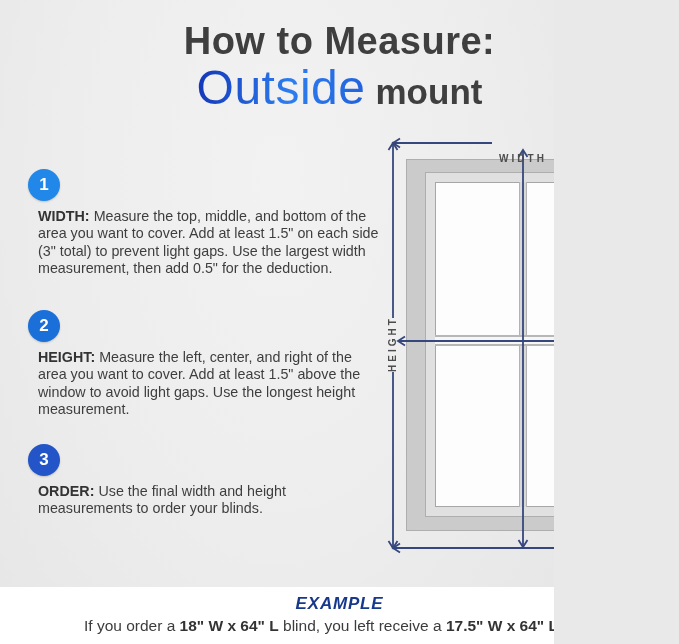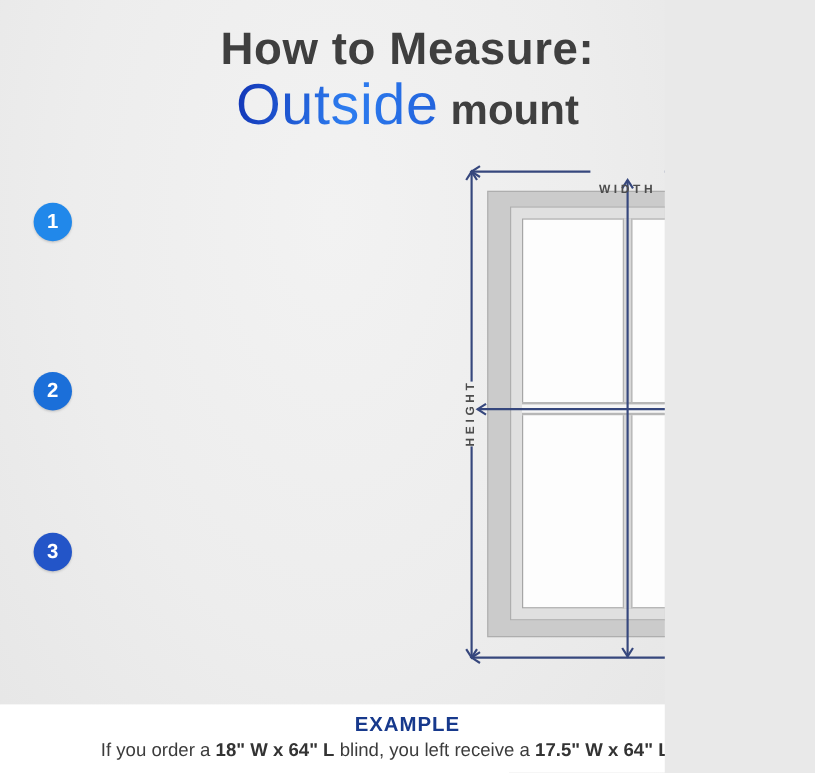--- a/index.html
+++ b/index.html
@@ -81,47 +81,56 @@
   }
   .width-label { left:106px; top:9px; width:74px;margin-top:16px; }
   .height-label { left:-14px; top:211px; width:54px; height:12px; transform:rotate(-90deg); }
 
   
   .example-band {
     position:absolute; left:0; top:587px; width:679px; height:57px;
     background:#ffffff; text-align:center; padding-top:7px;
   }
   .example-heading {
-    color:#17398c; font-size:17px; font-weight:700; letter-spacing:0.8px;
+    color:#17398c; font-size:17px; font-weight:700; letter-spacing:0.8px;font-style:italic;
   }
   .example-sentence { margin-top:3px; font-size:15.5px; color:#3c3c3c; }
   .example-sentence .bold { font-weight:700; color:#333333; }
 </style>
 </head>
 <body>
 
 <div class="page">
 
   <div class="title-block">
     <div class="title-line1">How to Measure:</div>
     <div class="title-line2">
       <span class="title-highlight">Outside</span><span class="title-suffix">mount</span>
     </div>
   </div>
 
   <div class="step step-1">
     <div class="step-badge">1</div>
+    <p class="step-text">
+      <span class="step-label">WIDTH:</span><span>Measure the top, middle, and bottom of the area you want to cover. Add at least 1.5" on each side (3" total) to prevent light gaps. Use the largest width measurement, then add 0.5" for the deduction.</span>
+    </p>
   </div>
 
   <div class="step step-2">
     <div class="step-badge">2</div>
+    <p class="step-text">
+      <span class="step-label">HEIGHT:</span><span>Measure the left, center, and right of the area you want to cover. Add at least 1.5" above the window to avoid light gaps. Use the longest height measurement.</span>
+    </p>
   </div>
 
   <div class="step step-3">
     <div class="step-badge">3</div>
+    <p class="step-text">
+      <span class="step-label">ORDER:</span><span>Use the final width and height measurements to order your blinds.</span>
+    </p>
   </div>
 
   <div class="diagram">
     <div class="win-frame"></div>
     <div class="win-sash"></div>
     <div class="win-pane"></div>
     <div class="win-mullion"></div>
     <div class="win-rail"></div>
 
     <svg class="arrows-svg" viewBox="0 0 292 470" xmlns="http://www.w3.org/2000/svg">

